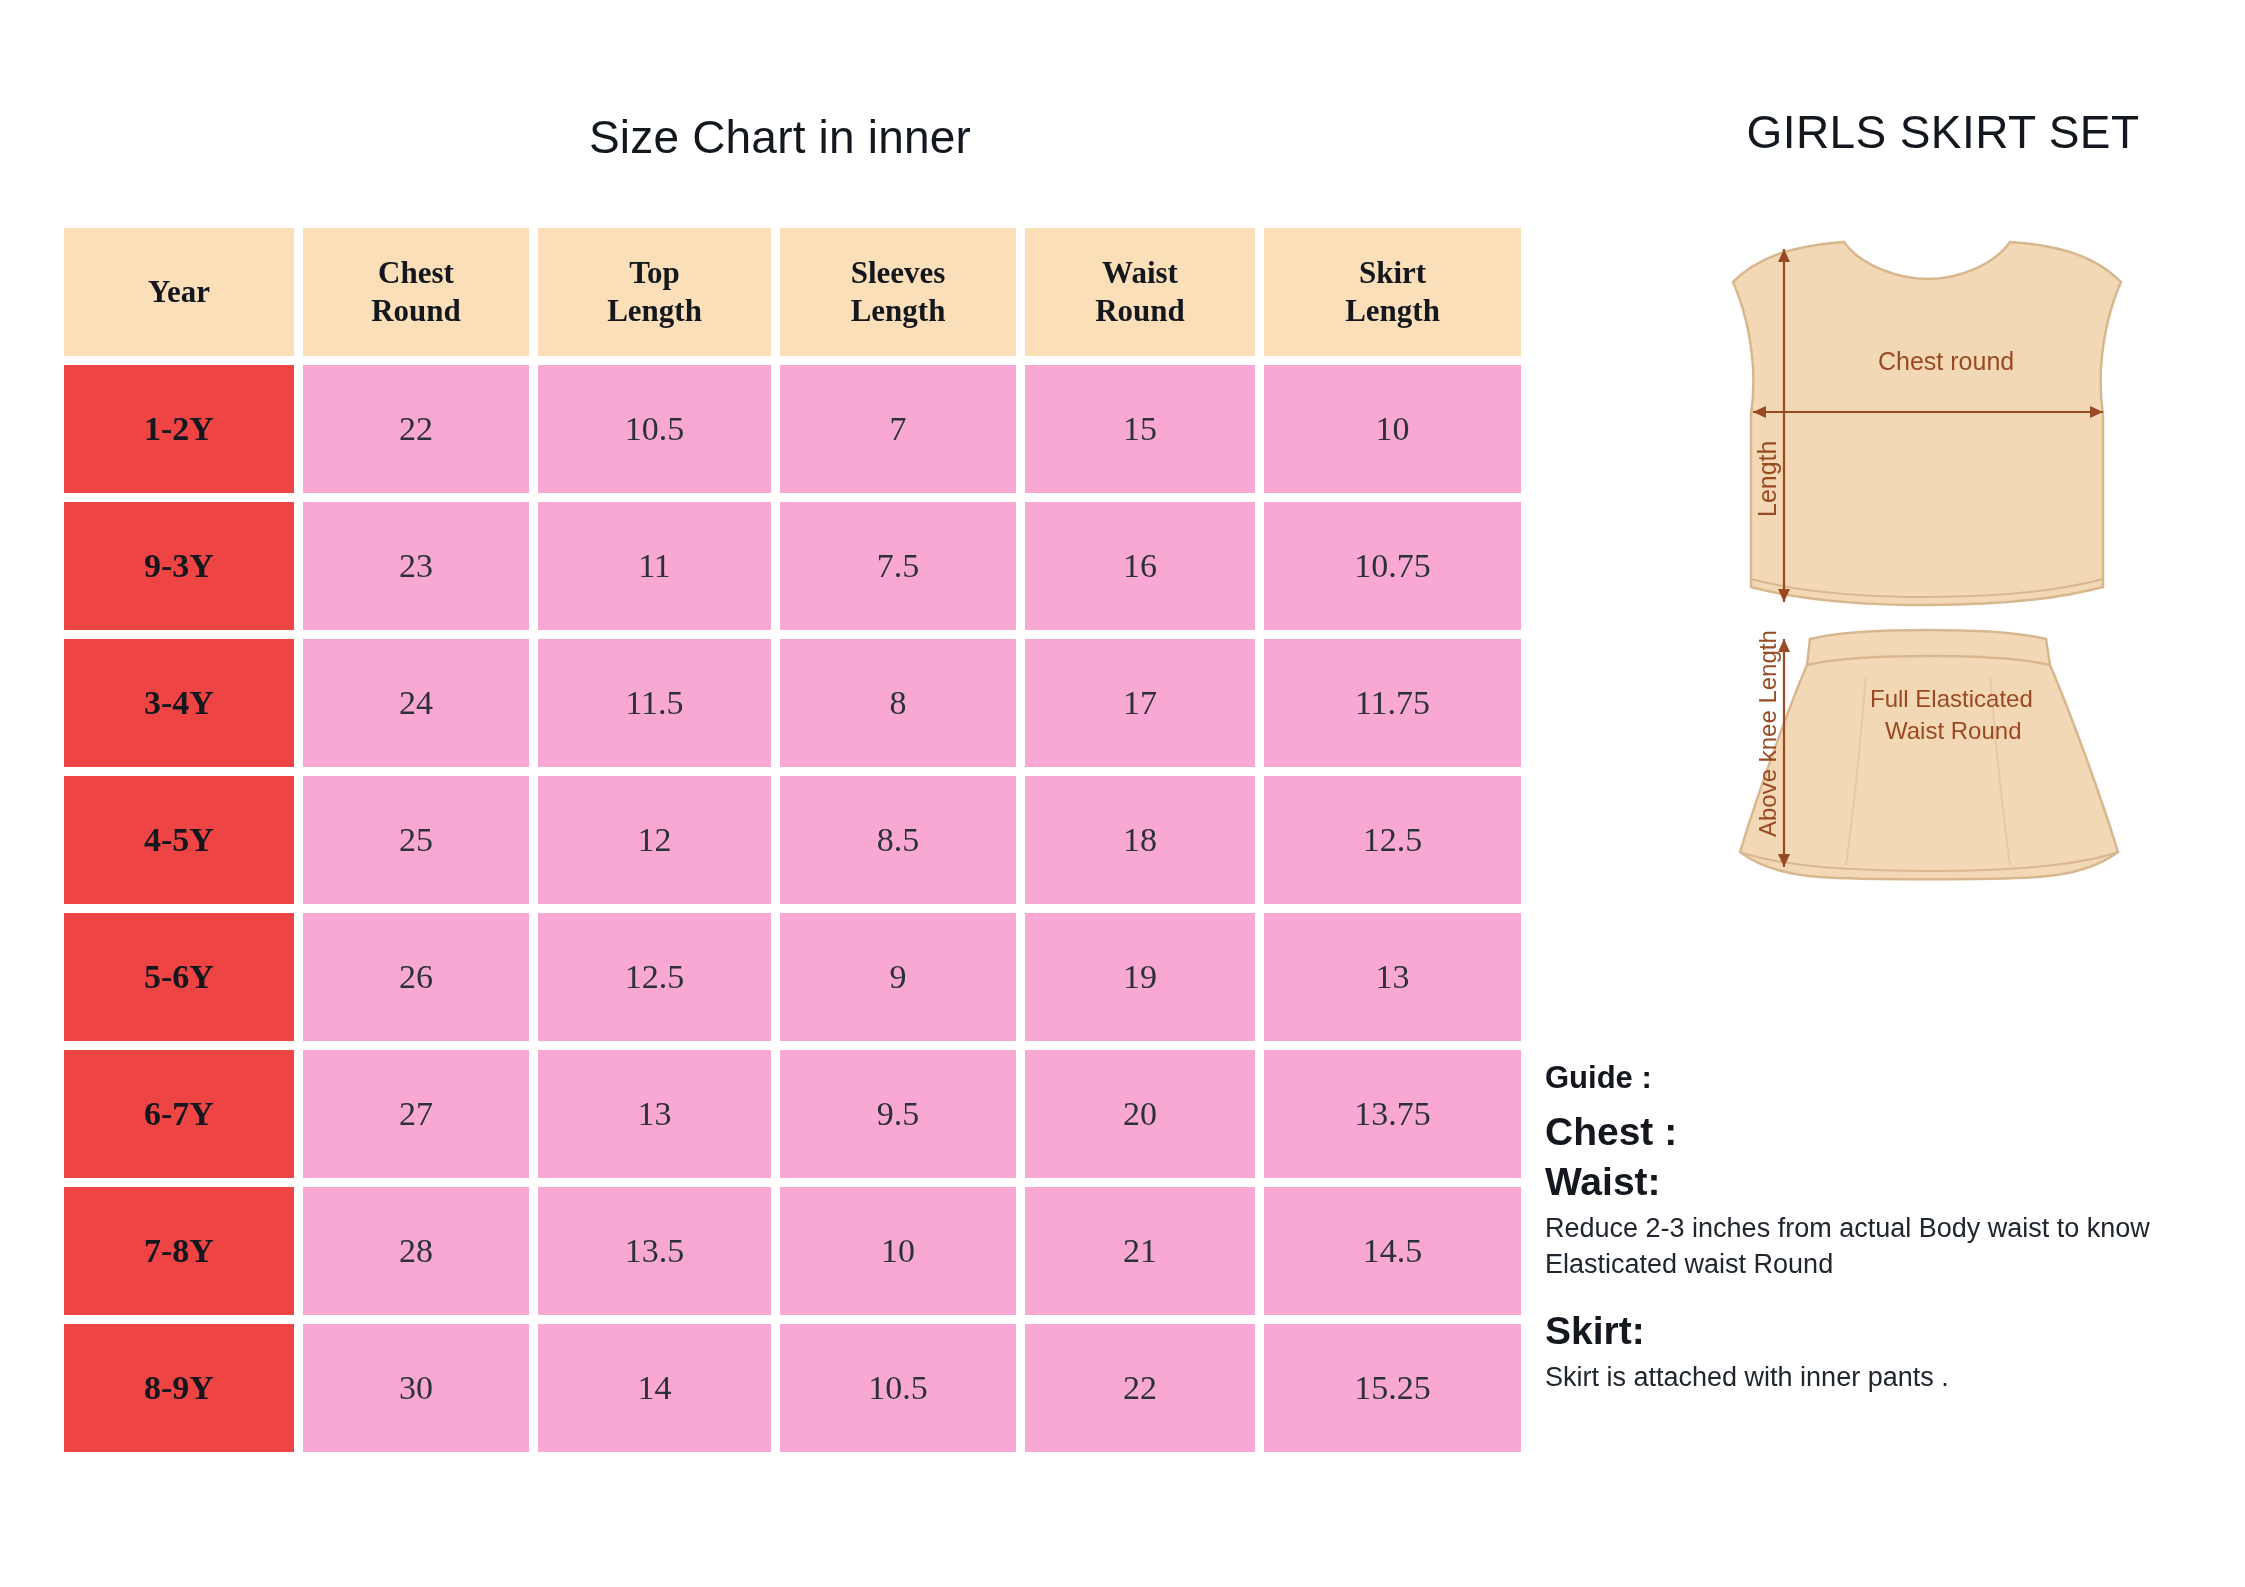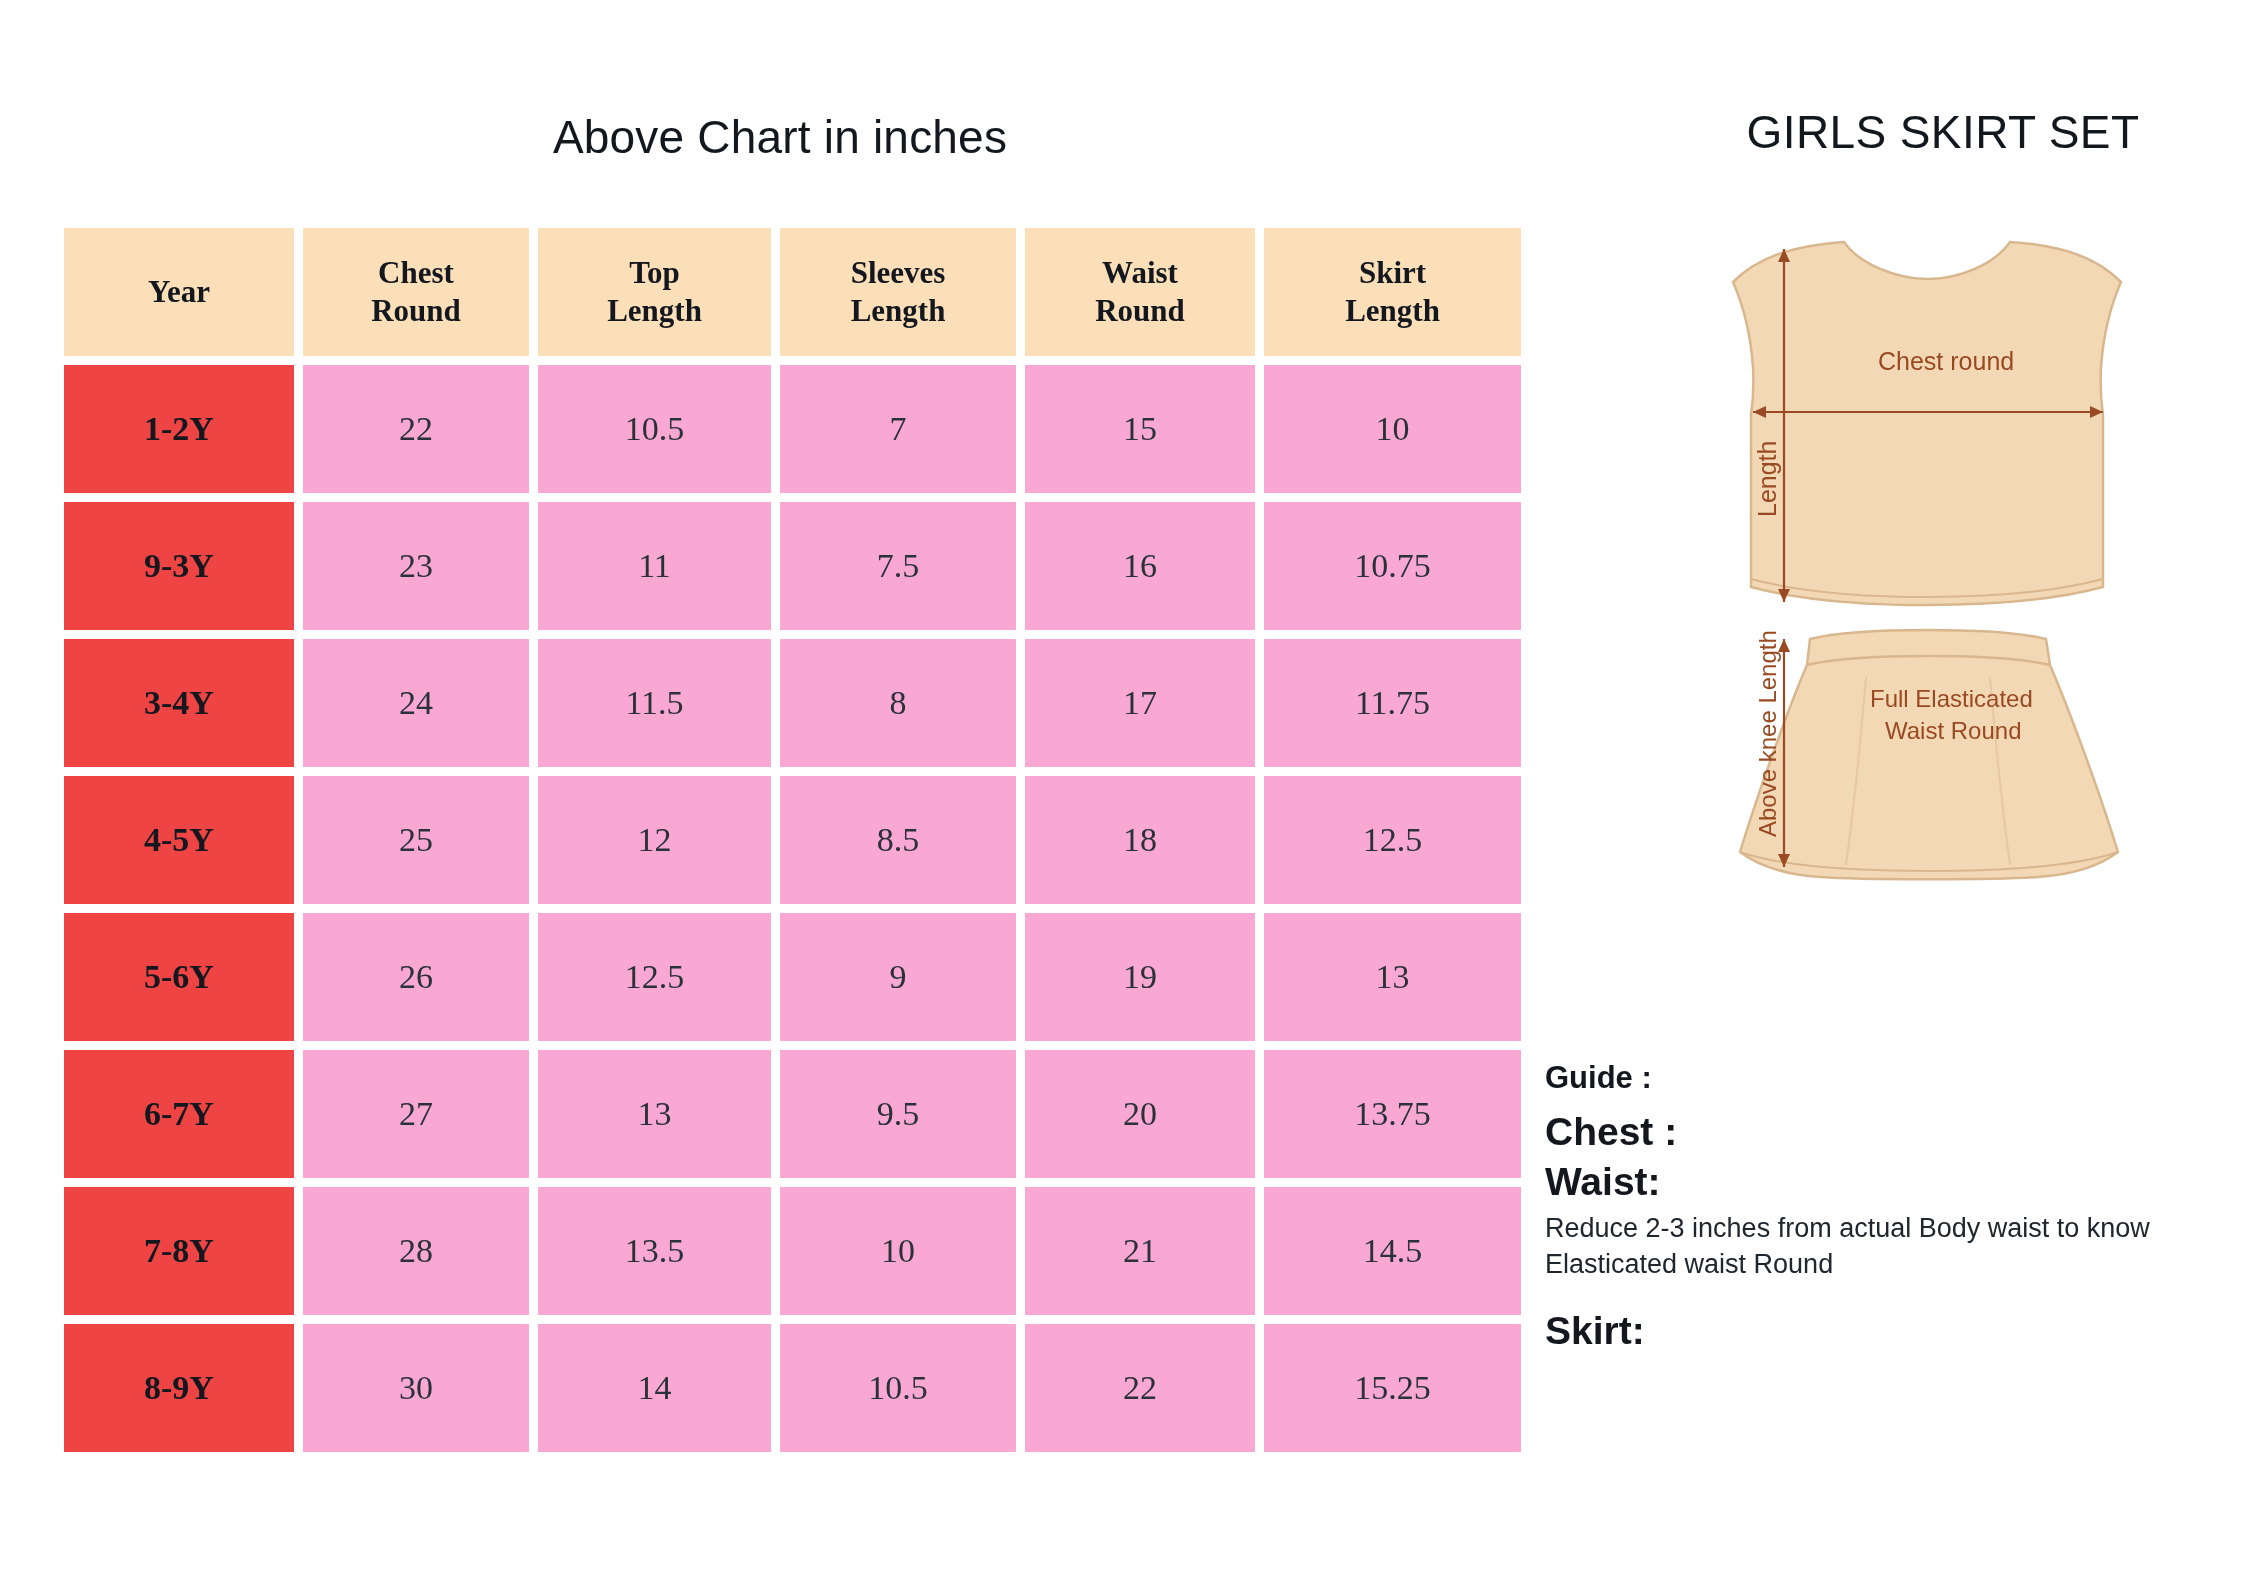--- a/index.html
+++ b/index.html
@@ -126,21 +126,21 @@
     margin: 0 0 26px 0;
   }
   .guide-block { margin-bottom: 6px; }
 </style>
 </head>
 <body>
 
 <div class="page">
 
   <div class="table-panel">
-    <h1 class="table-title">Above Chart in inches</h1>
+    <h1 class="table-title">Size Chart in inner</h1>
 
     <table class="size-chart">
       <thead>
         <tr>
           <th class="col-year">
             <span>Year</span>
           </th>
           <th class="col-chest">
             <span>Chest</span><br>
             <span>Round</span>
@@ -310,16 +310,17 @@
       <p class="guide-label">Chest :</p>
     </div>
 
     <div class="guide-block">
       <p class="guide-label">Waist:</p>
       <p class="guide-text">Reduce  2-3 inches from actual Body waist  to know Elasticated waist Round</p>
     </div>
 
     <div class="guide-block">
       <p class="guide-label">Skirt:</p>
+      <p class="guide-text">Skirt is attached with inner pants .</p>
     </div>
   </div>
 
 </div>
 
 </body></html>

